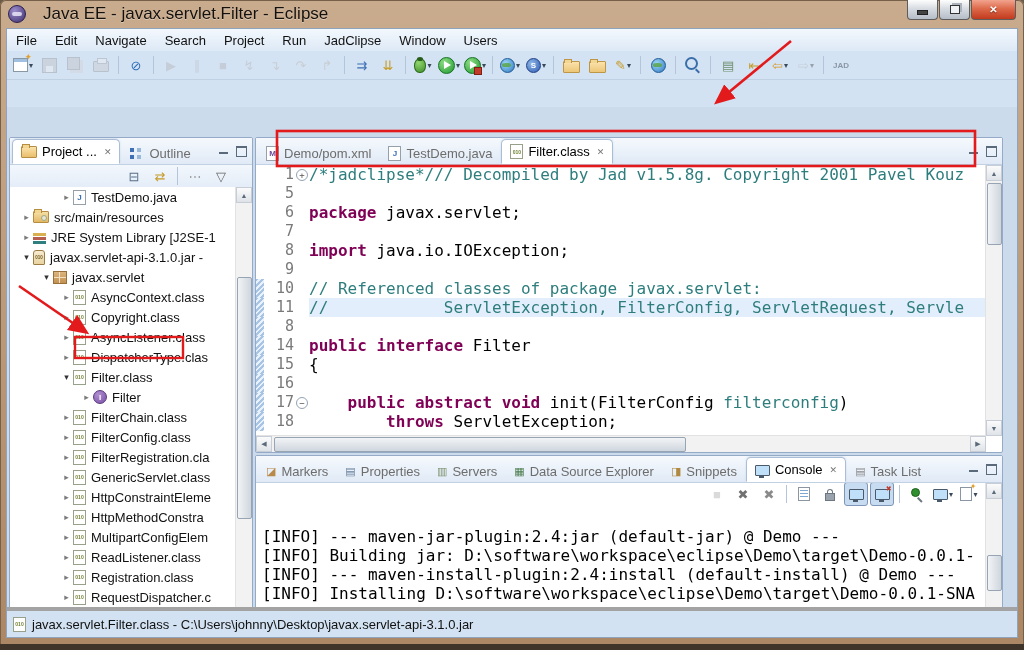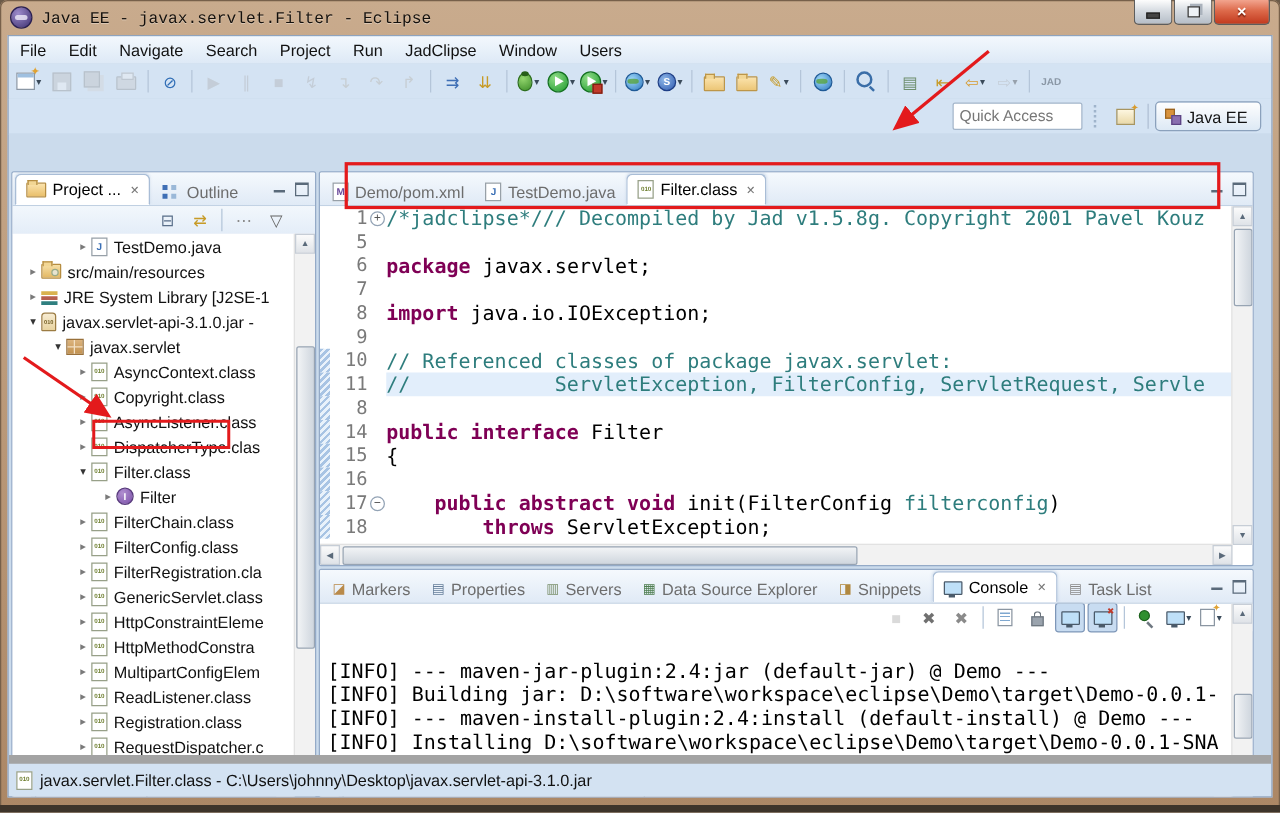--- a/index.html
+++ b/index.html
@@ -2,21 +2,21 @@
 <html><head>
 <meta charset="utf-8">
 <style>
   html,body{margin:0;padding:0;background:#6b5a48;font-family:"Liberation Sans",sans-serif;}
   .window{position:relative;width:1024px;height:650px;background:linear-gradient(#c9ab8d,#ac8765);border-radius:6px 6px 0 0;overflow:hidden;box-shadow:inset 0 0 0 1px #77604a;}
   .window::after{content:"";position:absolute;left:0;right:0;bottom:0;height:6px;background:#3e342a;}
   
   .titlebar{position:absolute;left:0;top:0;right:0;height:28px;display:flex;align-items:center;padding-left:8px;}
   .eclipse-logo{width:16px;height:16px;border-radius:50%;background:radial-gradient(circle at 35% 30%,#9d8ccb,#3c2e6e);border:1px solid #2a2052;position:relative;flex:0 0 auto;}
   .eclipse-logo::after{content:"";position:absolute;left:3px;top:6px;width:10px;height:4px;background:#e8e4f4;border-radius:2px;opacity:.85;}
-  .title-text{margin-left:7px;font-size:13px;color:#14100c;text-shadow:0 1px 0 rgba(255,255,255,.35);font-family:Liberation Mono, monospace;}
+  .title-text{margin-left:17px;font-size:17px;color:#14100c;text-shadow:0 1px 0 rgba(255,255,255,.35);}
   .win-controls{position:absolute;right:8px;top:0;display:flex;}
   .winbtn{width:29px;height:19px;border:1px solid #5d5d5d;border-top:none;border-radius:0 0 4px 4px;background:linear-gradient(#fdfdfd,#d7dce2 45%,#b5bdc7);display:flex;align-items:center;justify-content:center;margin-left:1px;color:#333;font-size:10px;}
   .winbtn.close{width:43px;background:linear-gradient(#f2a48e,#dd6a4b 45%,#c23a1e);color:#fff;font-weight:bold;text-shadow:0 1px 1px #7a2410;}
   .g-min{width:9px;height:3px;background:#444;border:1px solid #222;margin-top:6px;}
   .g-restore{width:8px;height:7px;border:1px solid #333;background:#eef2f6;box-shadow:2px -2px 0 -0px #aab2bc;}
   
   .inner{position:absolute;left:6px;right:6px;top:28px;bottom:12px;background:#d3e2f2;border:1px solid #8fa3bd;overflow:hidden;}
   .menubar{position:absolute;left:0;right:0;top:0;height:22px;background:linear-gradient(#f3f8fd,#dde9f6);border-bottom:1px solid #c3d3e6;display:flex;align-items:center;}
   .menu-item{padding:3px 9px;font-size:13px;color:#111;}
   .toolbar{position:absolute;left:0;right:0;top:22px;height:28px;background:#d4e3f3;border-bottom:1px solid #c0d1e4;display:flex;align-items:center;padding:0 3px;overflow:hidden;}
@@ -137,21 +137,21 @@
   .console-header{font-size:12.5px;color:#000;padding:1px 6px 2px;white-space:nowrap;overflow:hidden;}
   .console-lines{position:absolute;left:0;right:16px;top:71px;bottom:16px;overflow:hidden;padding-left:6px;}
   .cline{font:16px/19px "DejaVu Sans Mono",monospace;white-space:pre;color:#000;}
   
   .vsb{position:absolute;right:0;width:16px;background:#f2f2f2;border-left:1px solid #e2e2e2;}
   .hsb{position:absolute;bottom:0;height:16px;background:#f2f2f2;border-top:1px solid #e2e2e2;}
   .sbarr{position:absolute;width:16px;height:16px;display:flex;align-items:center;justify-content:center;font-size:7px;color:#5a6a7a;background:linear-gradient(#fbfbfb,#dfe3e8);border:1px solid #c6cdd6;box-sizing:border-box;}
   .vthumb{position:absolute;left:1px;width:13px;background:linear-gradient(90deg,#f2f4f6,#cfd6de);border:1px solid #97a4b3;border-radius:2px;}
   .hthumb{position:absolute;top:1px;height:13px;background:linear-gradient(#f2f4f6,#cfd6de);border:1px solid #97a4b3;border-radius:2px;}
   
-  .statusbar{position:absolute;left:0;right:0;bottom:0;height:26px;display:flex;align-items:center;gap:6px;padding-left:6px;font-size:13px;color:#111;background:#d3e2f2;border-top:7px solid #a3a3a3;}
+  .statusbar{position:absolute;left:0;right:0;bottom:0;height:26px;display:flex;align-items:center;gap:6px;padding-left:6px;font-size:13px;color:#111;background:#d3e2f2;border-top:4px solid #a3a3a3;}
   
   .overlay{position:absolute;left:0;top:0;pointer-events:none;z-index:50;}
 </style>
 </head>
 <body>
 
 <div class="window">
   <div class="titlebar">
     <span class="eclipse-logo"></span>
     <span class="title-text">Java EE - javax.servlet.Filter - Eclipse</span>
@@ -279,32 +279,20 @@
         </span>
         <span class="titem dis">
           <span class="tg" style="color: rgb(170, 179, 187);">⇨</span>
           <span class="caret">▾</span>
         </span>
         <span class="tsep"></span>
         <span class="titem">
           <span class="ttext">JAD</span>
         </span>
       </div>
-    <div class="toolbar2">
-      <input class="quick-access" readonly="" placeholder="Quick Access" style="">
-      <span class="thandle"></span>
-      <span class="tbtn">
-          <span class="ic-persp-new"></span>
-        </span>
-      <span class="vline"></span>
-      <button class="persp-btn">
-        <span class="ic-jee"></span>
-        <span>Java EE</span>
-      </button>
-    </div>
 
     <div class="workbench">
 
       <div class="panel left-panel">
         <div class="tabrow" id="explorer-tabs">
             <span class="tab active">
               <span class="ti ti-pexp"></span>
               <span>Project ...</span>
               <span class="closex">✕</span>
             </span>

